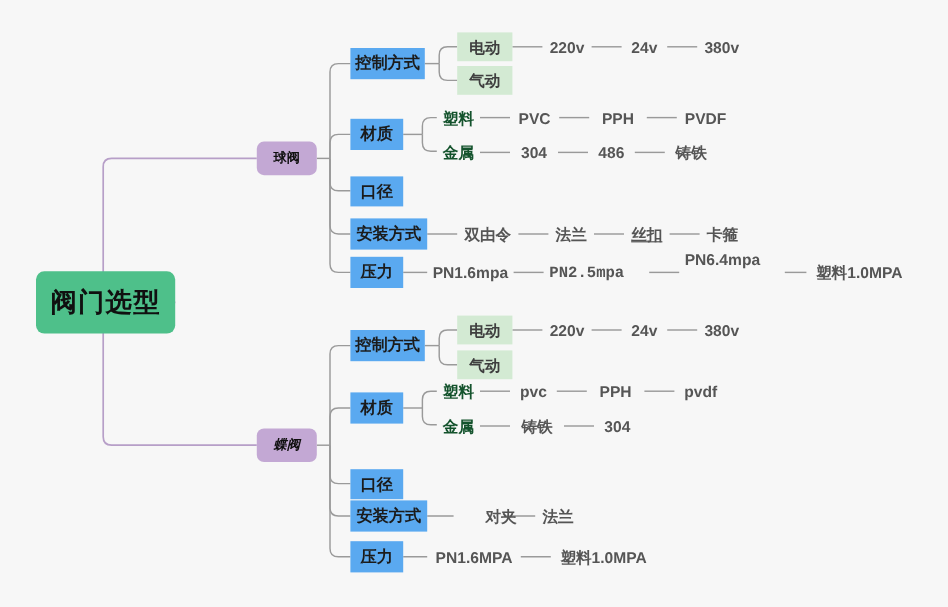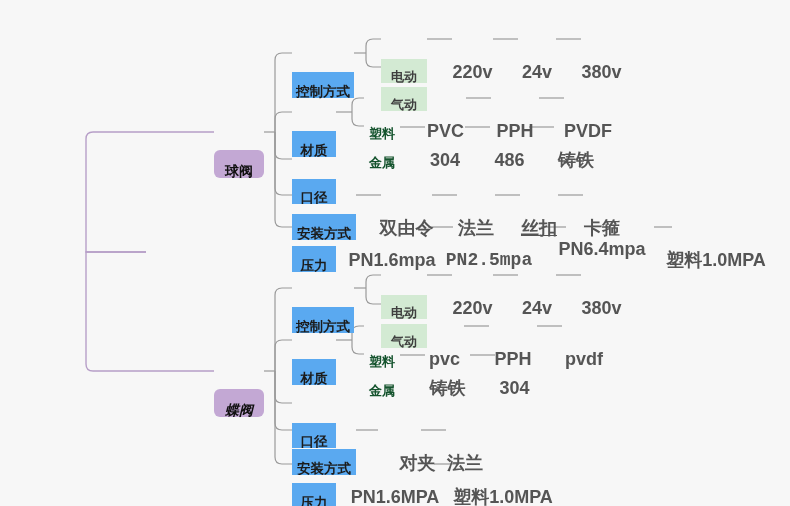--- a/index.html
+++ b/index.html
@@ -27,39 +27,38 @@
     width: 790px;
     height: 506px;
     pointer-events: none;
   }
   .node {
     position: absolute;
     box-sizing: border-box;
     white-space: nowrap;
     line-height: 1;
     display: flex;
-    align-items: flex-end;
+    align-items: center;
     justify-content: center;
-    margin-top: 32px;
   }
   
   .node-root {
     background: #4ec08a;
     color: #101010;
     font-size: 22px;
     font-weight: bold;
     border-radius: 7px;
     padding: 0 14px;
     letter-spacing: 1px;
   }
   
   .node-l1 {
     background: #c3a8d4;
     color: #101010;
-    font-size: 14px;
+    font-size: 11px;
     font-weight: bold;
     border-radius: 6px;
     padding: 0 11px;
   }
   
   .node-l2 {
     background: #5aa9f0;
     color: #1b1b1b;
     font-size: 13.5px;
     font-weight: bold;
@@ -75,21 +74,21 @@
   }
   
   .node-text {
     color: #14532d;
     font-size: 13px;
     font-weight: bold;
     background: transparent;
   }
   .node-leaf {
     color: #555555;
-    font-size: 18px;
+    font-size: 13px;
     font-weight: bold;
     background: transparent;
   }
 </style>
 </head>
 <body>
 
 <div id="canvas">
 
   <svg class="links" viewBox="0 0 790 506">
@@ -155,20 +154,23 @@
     <path d="M 400 355 H 425" fill="none" stroke="#9a9a9a" stroke-width="1.2"></path>
     <path d="M 470 355 H 495" fill="none" stroke="#9a9a9a" stroke-width="1.2"></path>
 
     <path d="M 356 430 H 378" fill="none" stroke="#9a9a9a" stroke-width="1.2"></path>
     <path d="M 421 430 H 446" fill="none" stroke="#9a9a9a" stroke-width="1.2"></path>
 
     <path d="M 336 464 H 356" fill="none" stroke="#9a9a9a" stroke-width="1.2"></path>
     <path d="M 434 464 H 459" fill="none" stroke="#9a9a9a" stroke-width="1.2"></path>
   </svg>
 
+  <div class="node node-root" style="left:30px; top:226px; width:116px; height:52px;">
+    <span>阀门选型</span>
+  </div>
 
   <div class="node node-l1" style="left:214px; top:118px; width:50px; height:28px;">
     <span>球阀</span>
   </div>
 
   <div class="node node-l2" style="left:292px; top:40px; width:62px; height:26px;">
     <span>控制方式</span>
   </div>
   <div class="node node-l3" style="left:381px; top:27px; width:46px; height:24px;">
     <span>电动</span>

